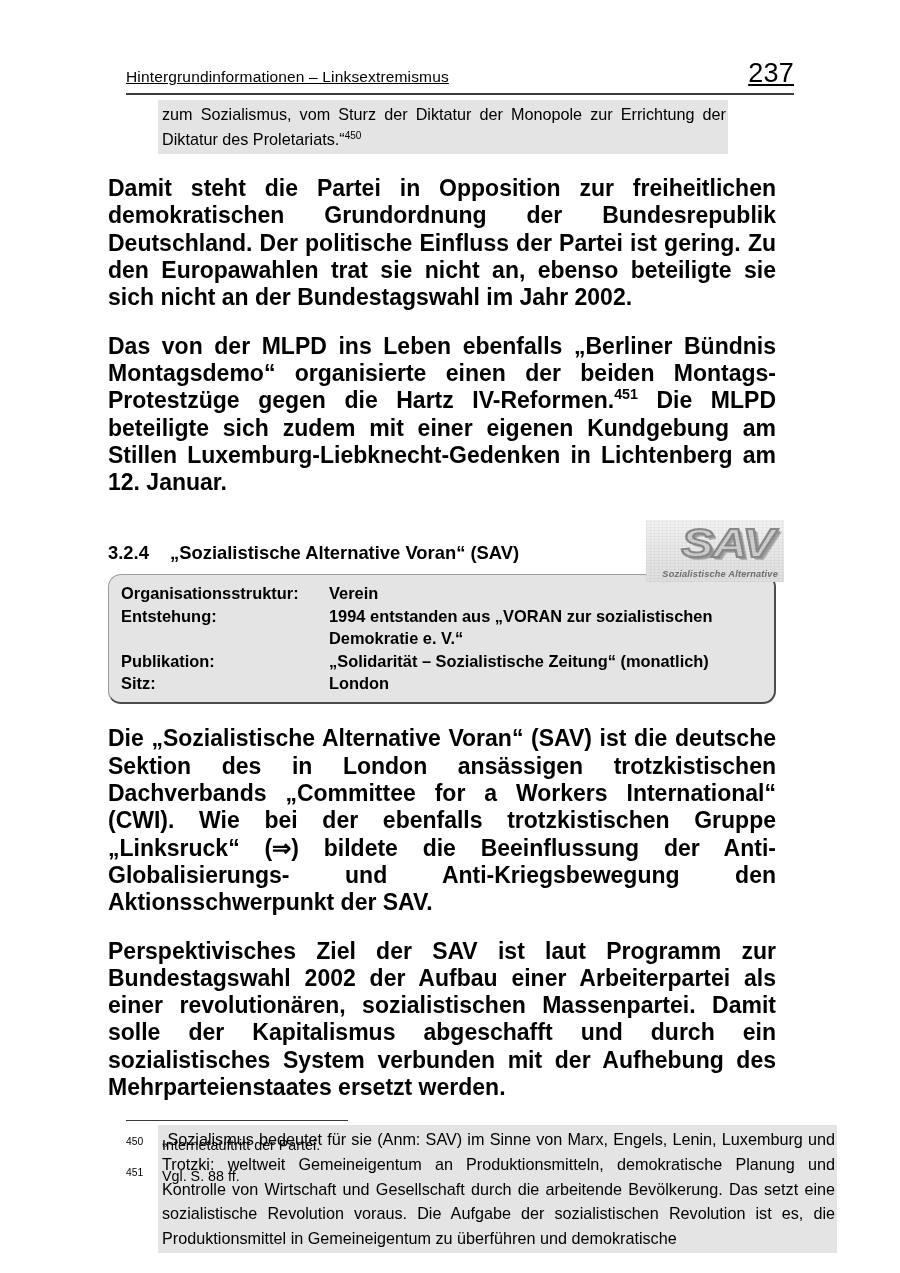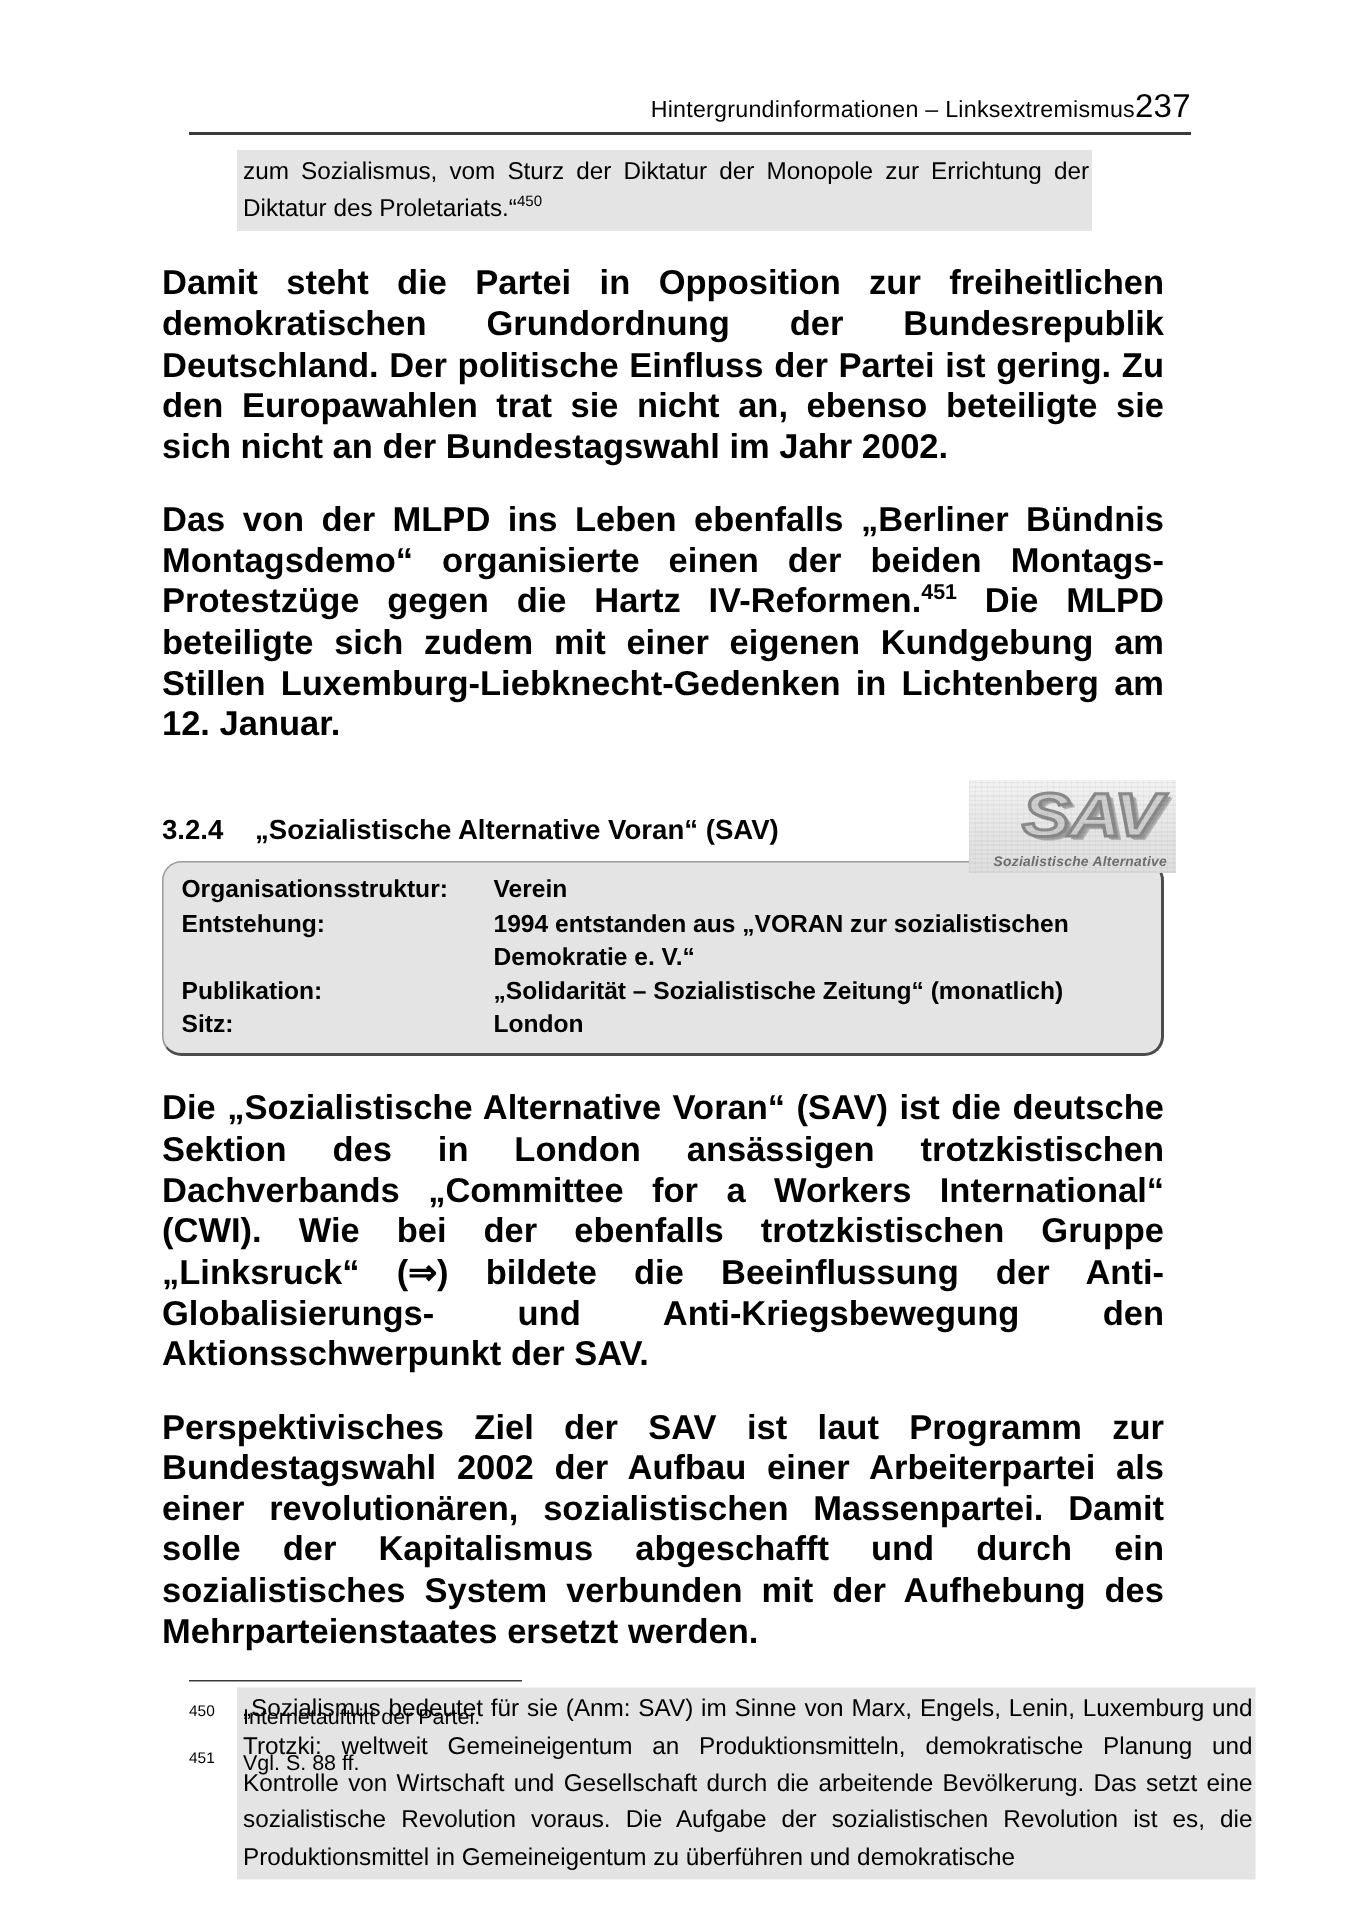--- a/index.html
+++ b/index.html
@@ -26,29 +26,30 @@
   
   .header {
     position: absolute;
     left: 126px;
     top: 58px;
     width: 668px;
   }
   .header-row {
     display: flex;
     align-items: baseline;
-    justify-content: flex-end;
+    justify-content: space-between;
+    text-decoration: underline;
   }
   .header-title {
     font-size: 15.5px;
     letter-spacing: 0.01em;
     white-space: nowrap;
   }
   .header-page {
-    font-size: 22px;
+    font-size: 27px;
     letter-spacing: 0.01em;
   }
   .header-rule {
     margin-top: 4px;
     border-bottom: 2px solid #3a3a3a;
     width: 100%;
   }
 
   
   .content {

